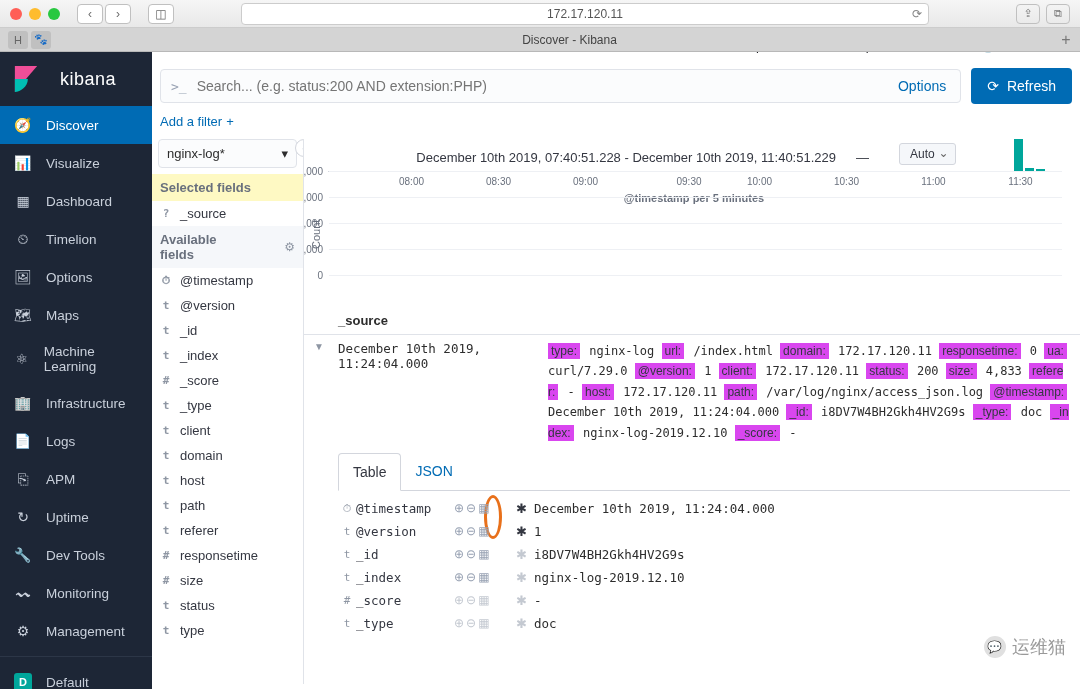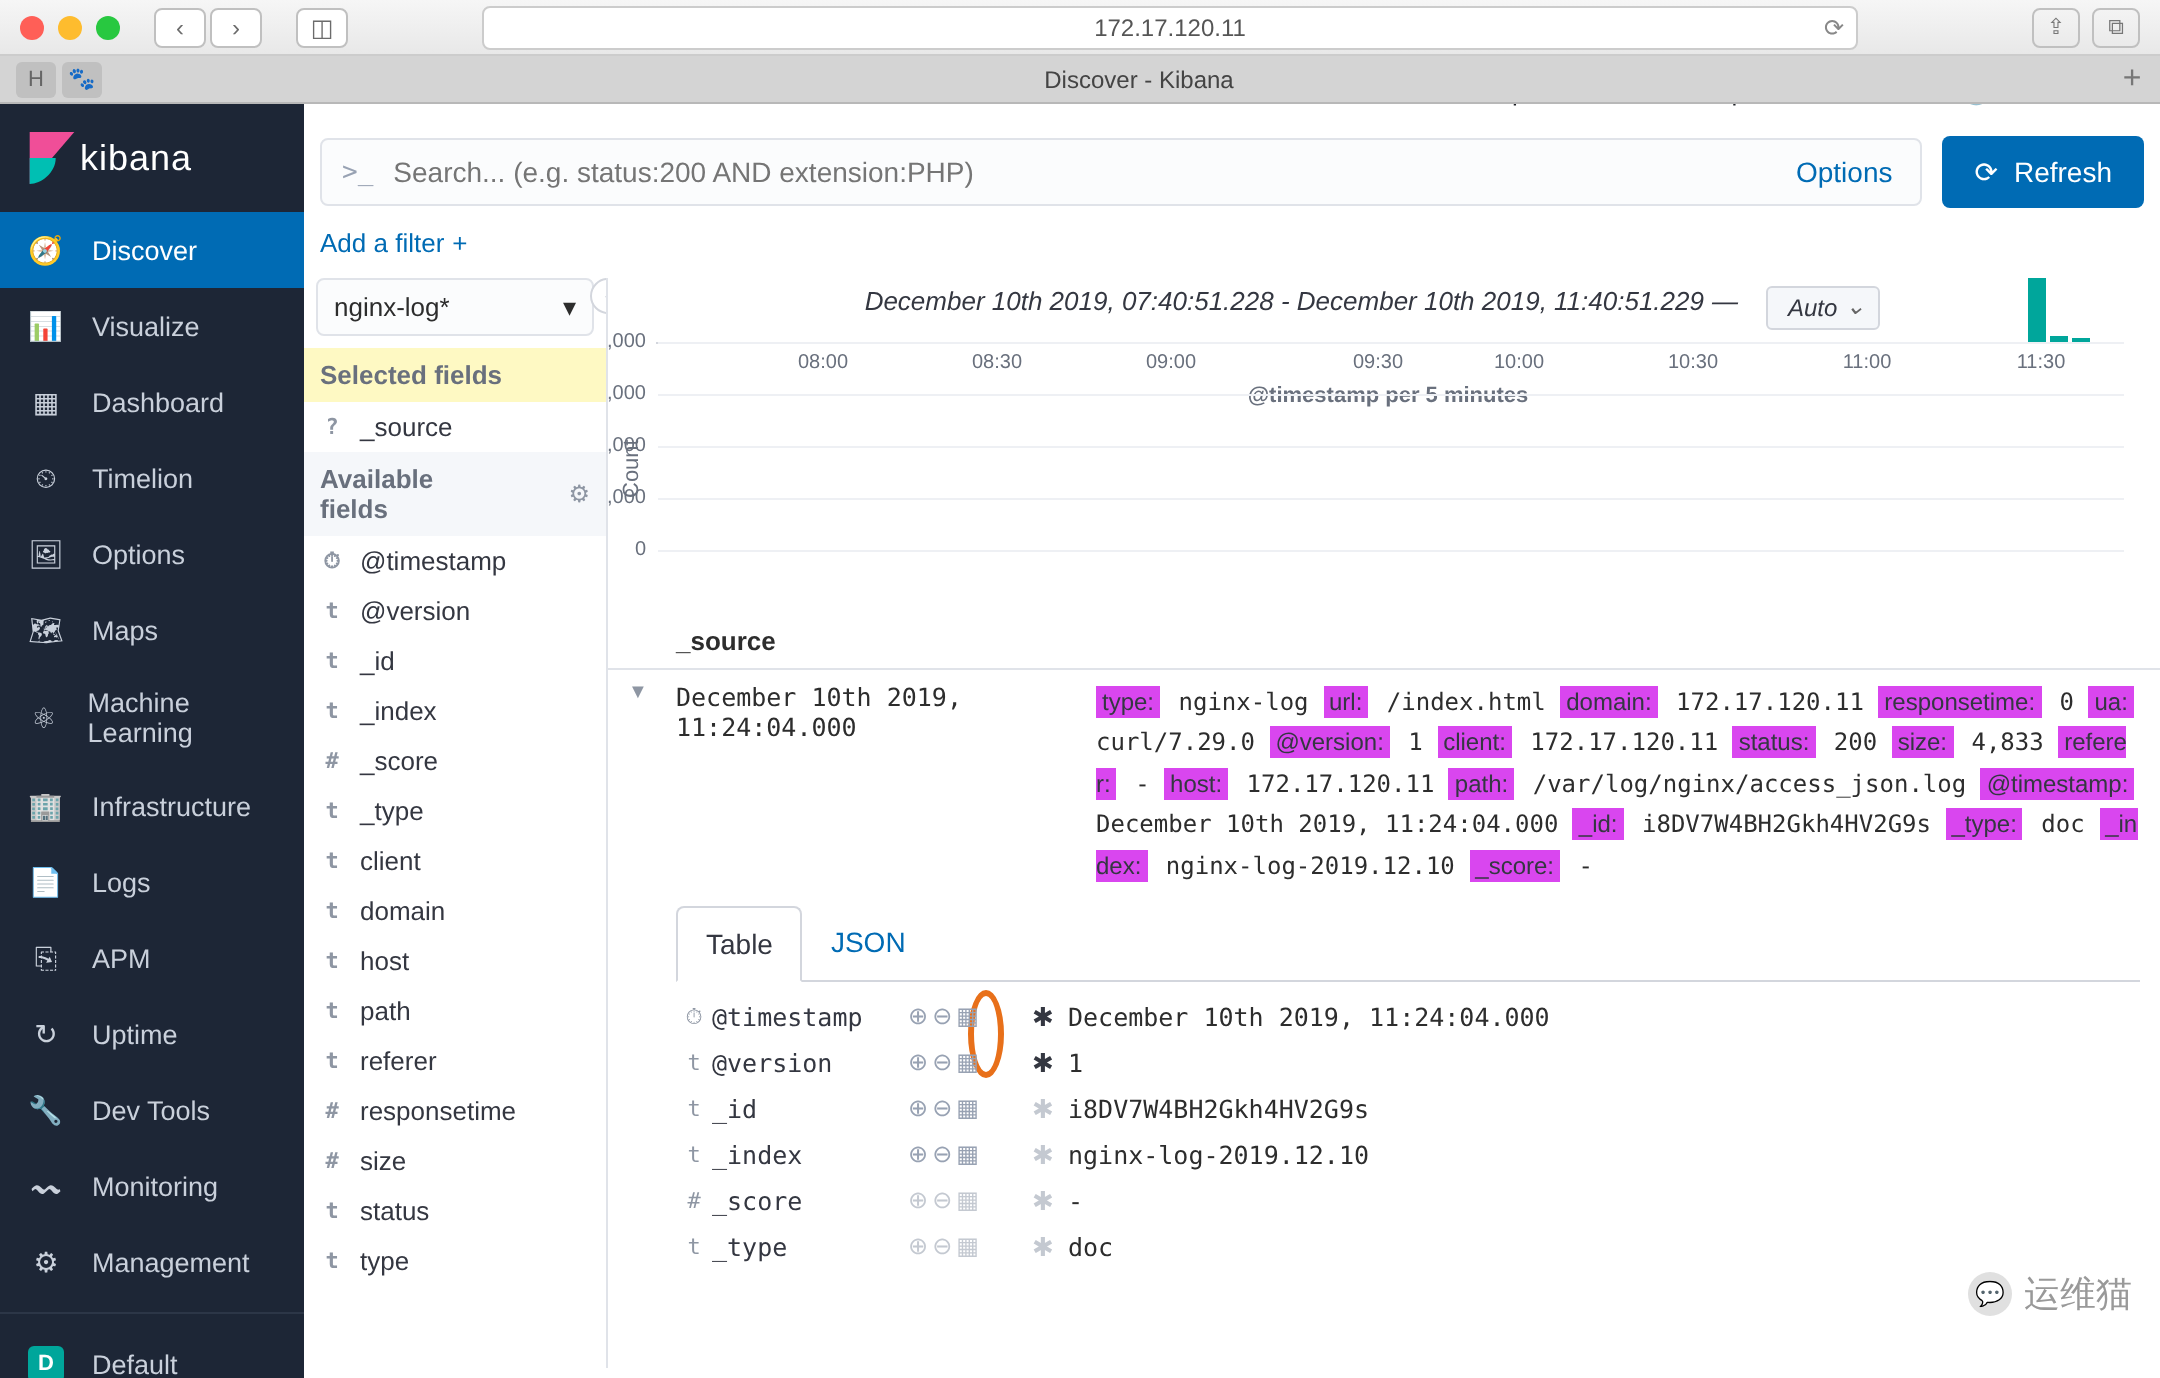--- a/index.html
+++ b/index.html
@@ -22,21 +22,21 @@
 
 .tab-bar { height: 24px; background: #d4d4d4; border-bottom: 1px solid #b8b8b8; display: flex; align-items: center; font-size: 12px; color: #444; position: relative; }
 .tab-fav { display:flex; gap:3px; padding: 0 8px; }
 .tab-fav-item { width: 20px; height: 18px; background: #c0c0c0; border-radius: 3px; display:flex;align-items:center;justify-content:center;font-size:11px;color:#666;}
 .tab-title { flex:1; text-align:center; }
 .tab-add { position:absolute; right:4px; width:20px; text-align:center; color:#777; font-size:16px;}
 
 
 .app { display: flex; height: calc(689px - 52px); }
 .sidebar { width: 152px; background: #1d2636; color: #c9d0db; display: flex; flex-direction: column; }
-.logo { display:flex; align-items:center; padding: 14px 12px 14px 14px; gap: 2px; }
+.logo { display:flex; align-items:center; padding: 14px 12px 14px 14px; gap: 22px; }
 .logo-mark { width: 24px; height: 26px; position: relative; }
 .logo-mark svg { width:100%; height:100%; }
 .logo-text { color: #fff; font-size: 18px; font-weight: 400; letter-spacing: 0.5px; }
 .side-nav { flex: 1; overflow: hidden; }
 .side-link { display: flex; align-items: center; padding: 10px 14px; gap: 14px; font-size: 13.5px; cursor: pointer; }
 .side-link.active { background: #006bb4; color: #fff; }
 .side-icon { width: 18px; height: 18px; display:inline-flex; align-items:center; justify-content:center; font-size:14px;}
 .side-space { height: 1px; background: #2c3647; margin: 6px 0; }
 .side-link.default .default-badge { width: 18px; height: 18px; background: #00a69b; color:#fff; border-radius:3px; display:flex;align-items:center;justify-content:center;font-size:11px;font-weight:bold;}
 
@@ -68,21 +68,21 @@
 .fields-header { background:#fef9c3; padding: 6px 8px; font-weight:bold; font-size:13px; color:#69707d; }
 .field-item { display:flex; align-items:center; padding: 5px 8px; gap: 8px; font-size:13px; color:#343741; cursor:pointer;}
 .field-type { width: 12px; color:#8e96a3; font-family: monospace; font-size:11px; font-weight:bold; text-align:center;}
 .avail-header { display:flex; align-items:center; justify-content:space-between; padding: 6px 8px; background:#f5f7fa; }
 .avail-header .title { font-weight:bold; color:#69707d; font-size:13px; }
 .gear { color:#8e96a3; font-size:12px;}
 .collapse-badge { position:absolute; top:0; right:-10px; width:18px; height:18px; border:1px solid #d3d6dd; border-radius:50%; background:#fff; display:flex;align-items:center;justify-content:center;font-size:10px;color:#98a2b3;}
 
 .main-panel { flex:1; overflow:hidden; display:flex; flex-direction:column; }
 .histogram-area { padding: 4px 16px 0 4px; }
-.histogram-header { display:flex; align-items:flex-start; justify-content:center; font-size:13px; color:#343741; gap: 4px; margin-bottom: 4px; font-style: italic;}
+.histogram-header { display:flex; align-items:flex-end; justify-content:center; font-size:13px; color:#343741; gap: 20px; margin-bottom: 4px;}
 .auto-select { border:1px solid #d3d6dd; background:#f5f7fa; padding:3px 20px 3px 10px; border-radius:3px; font-size:12px; margin-left:10px; position:relative;}
 .auto-select::after{content:"⌄"; position:absolute; right:6px; top:2px; color:#666;}
 .chart-wrap { display:flex; height: 130px; }
 .y-axis-label { writing-mode: vertical-rl; transform: rotate(180deg); font-size:11px; color:#69707d; padding: 0 2px; text-align:center;}
 .chart-canvas { flex:1; position:relative; border-left:1px solid #d3d6dd; border-bottom:1px solid #d3d6dd; margin: 2px 2px 0 4px;}
 .y-ticks { position:absolute; left:-44px; top:0; bottom:0; width:40px; }
 .y-tick { position:absolute; right:2px; font-size:10px; color:#69707d; transform:translateY(-50%);}
 .gridline { position:absolute; left:0; right:0; border-top:1px solid #eef0f4; }
 .bar { position:absolute; bottom:0; width:9px; background:#00a69b; }
 .x-ticks { display:flex; font-size:10px; color:#69707d; margin-left: 44px; margin-top:4px; position:relative; height:12px;}

